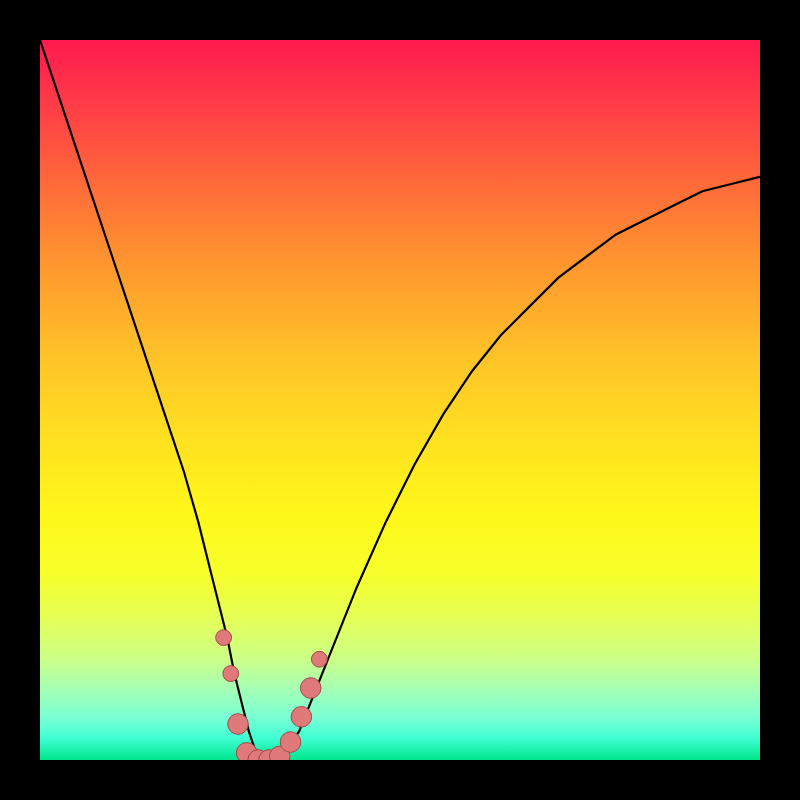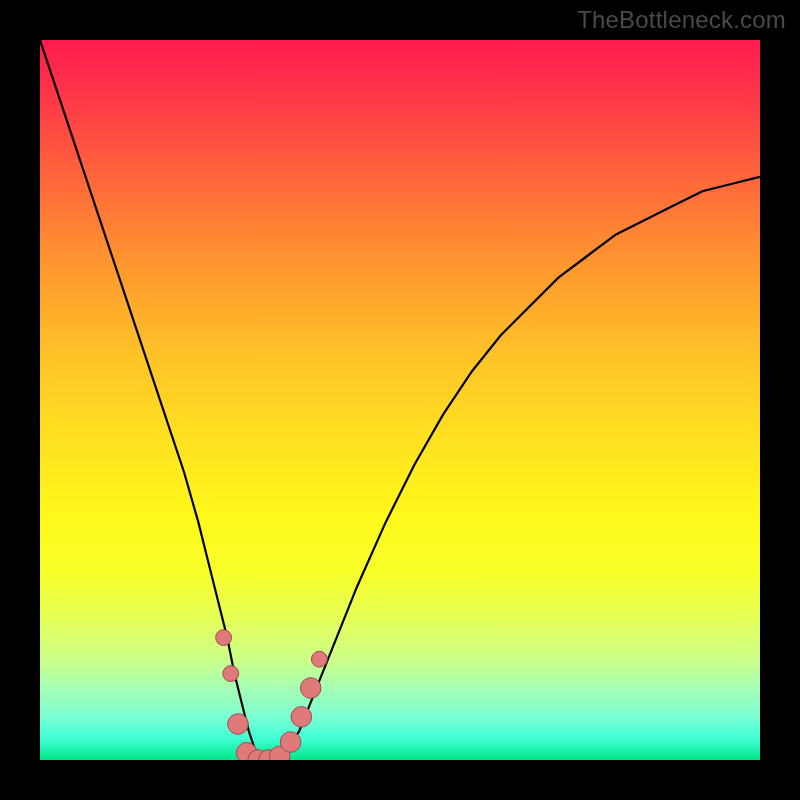--- a/index.html
+++ b/index.html
@@ -65,21 +65,20 @@
     font-size: 24px;
     font-weight: 400;
     letter-spacing: 0.2px;
     user-select: none;
   }
 </style>
 </head>
 <body>
 
 <div class="frame">
-  <div class="watermark">TheBottleneck.com</div>
   <div class="plot">
     <div class="gradient"></div>
     <svg class="curve" viewBox="0 0 720 720" preserveAspectRatio="none">
       <path id="curve-path" fill="none" stroke="#000000" stroke-width="2.2" d="M0.00 0.00 L14.40 43.20 L28.80 86.40 L43.20 129.60 L57.60 172.80 L72.00 216.00 L86.40 259.20 L100.80 302.40 L115.20 345.60 L129.60 388.80 L144.00 432.00 L158.40 482.40 L172.80 540.00 L187.20 597.60 L194.40 633.60 L201.60 662.40 L208.80 691.20 L216.00 712.80 L223.20 720.00 L230.40 720.00 L237.60 720.00 L244.80 712.80 L259.20 691.20 L273.60 655.20 L288.00 619.20 L316.80 547.20 L345.60 482.40 L374.40 424.80 L403.20 374.40 L432.00 331.20 L460.80 295.20 L489.60 266.40 L518.40 237.60 L547.20 216.00 L576.00 194.40 L604.80 180.00 L633.60 165.60 L662.40 151.20 L691.20 144.00 L720.00 136.80"></path>
       <g id="marker-layer">
           <circle cx="183.60" cy="597.60" r="7.92" fill="#e07a7a" stroke="#9c4a4a" stroke-width="1"></circle>
           <circle cx="190.80" cy="633.60" r="7.92" fill="#e07a7a" stroke="#9c4a4a" stroke-width="1"></circle>
           <circle cx="198.00" cy="684.00" r="10.30" fill="#e07a7a" stroke="#9c4a4a" stroke-width="1"></circle>
           <circle cx="206.64" cy="712.80" r="10.30" fill="#e07a7a" stroke="#9c4a4a" stroke-width="1"></circle>
           <circle cx="218.16" cy="720.00" r="10.30" fill="#e07a7a" stroke="#9c4a4a" stroke-width="1"></circle>

